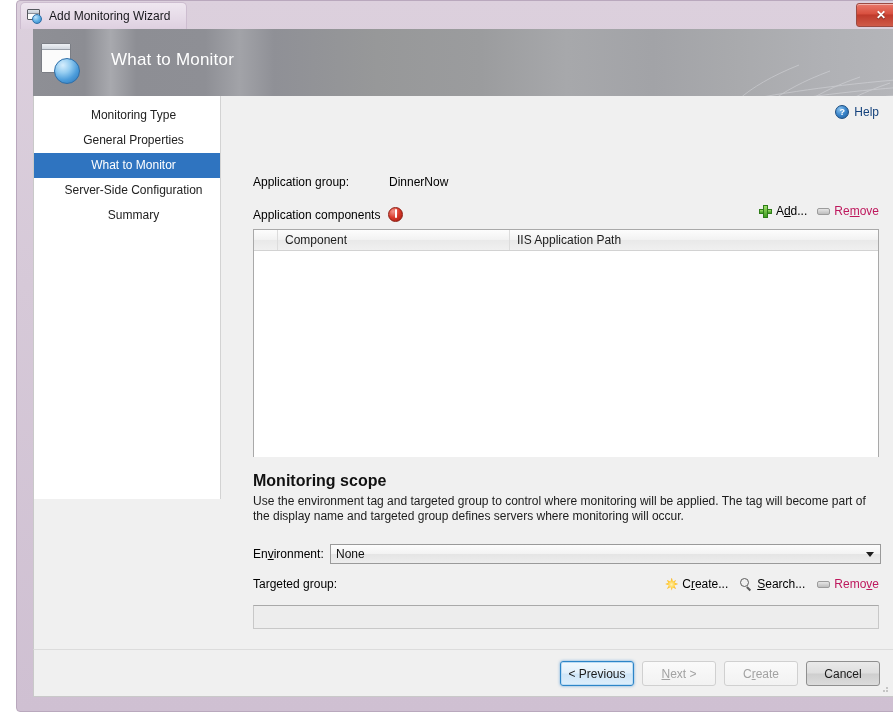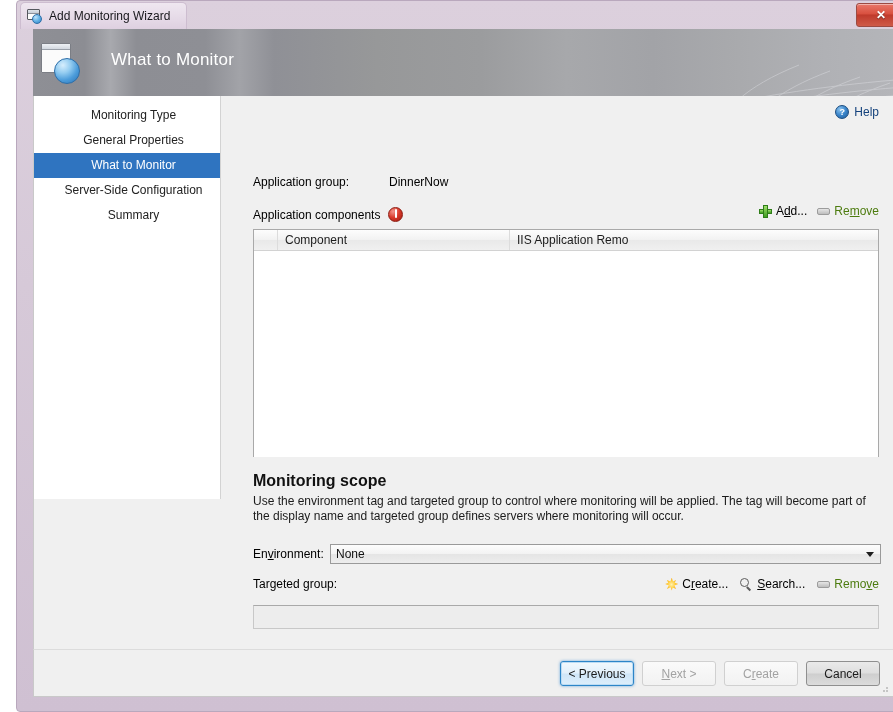--- a/index.html
+++ b/index.html
@@ -268,21 +268,21 @@
     right: 14px; top: 108px;
     display: flex; align-items: center; gap: 10px;
     font-size: 12px;
   }
   .tb-btn {
     display: flex; align-items: center; gap: 4px;
     cursor: pointer;
     white-space: nowrap;
     justify-content: flex-end;
   }
-  .tb-btn.disabled { color: #4d7c0f; cursor: default; }
+  .tb-btn.disabled { color: #be185d; cursor: default; }
   .tb-label u { text-decoration: underline; }
 
   .plus-icon {
     position: relative;
     width: 13px; height: 13px;
   }
   .plus-icon span {
     position:absolute;
     background: linear-gradient(to bottom,#9fe06a,#3f9b22);
     border: 1px solid #2e7d18;
@@ -566,21 +566,21 @@
         <div class="tb-btn disabled">
           <span class="dash-icon"></span>
           <span class="tb-label"><span>Re</span><u>m</u><span>ove</span></span>
         </div>
       </div>
 
       <div class="listview">
         <div class="lv-header">
           <div class="lv-col c0"></div>
           <div class="lv-col c1">Component</div>
-          <div class="lv-col c2">IIS Application Remo</div>
+          <div class="lv-col c2">IIS Application Path</div>
         </div>
         <div class="lv-body"></div>
       </div>
 
       <div class="scope-head">Monitoring scope</div>
       <div class="scope-desc">Use the environment tag and targeted group to control where monitoring will be applied. The tag will become part of the display name and targeted group defines servers where monitoring will occur.</div>
 
       <div class="env-row">
         <span class="env-label"><span>En</span><u>v</u><span>ironment:</span></span>
         <div class="combo">

